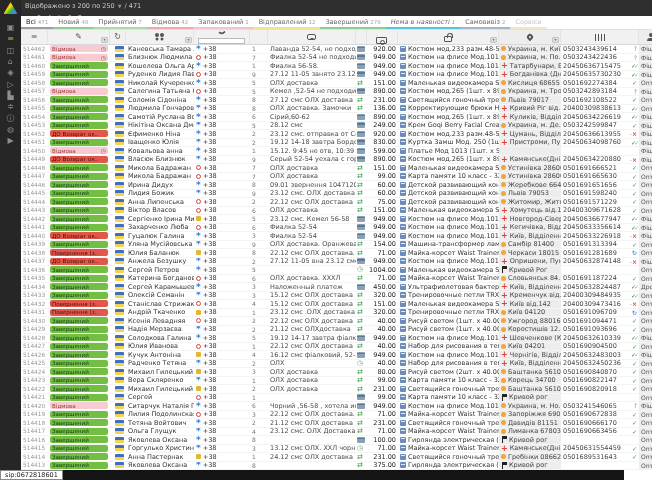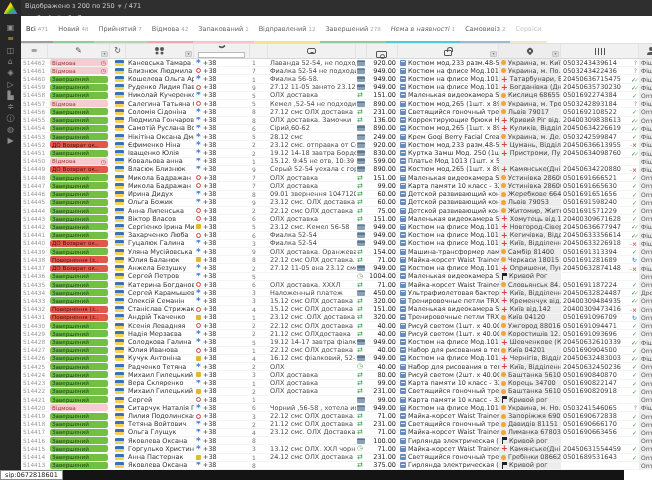--- a/index.html
+++ b/index.html
@@ -14,21 +14,21 @@
 
 .main{position:absolute;left:21px;top:0;width:631px;height:470px;display:flex;flex-direction:column;overflow:hidden}
 .topbar{height:16px;background:#2f2f2f;flex:none}
 .topline{height:12px;display:flex;align-items:center;gap:3px;padding-left:4px;font-size:6.5px;color:#c9c9c9;white-space:nowrap}
 .caret{font-size:5px;color:#8f8f8f}
 .pager{height:12px;display:flex;align-items:center;gap:6px;padding-left:7px;font-size:6.5px;color:#d6d6d6}
 .pg{cursor:pointer}
 .pg.cur{color:#7e7e7e}
 .pg.nav{font-size:5px;letter-spacing:-1px;color:#bdbdbd}
 
-.tabs{height:28px;background:#fff;border-bottom:1px solid #e0e0e0;display:flex;align-items:stretch;overflow:hidden;flex:none}
+.tabs{height:14px;background:#fff;border-bottom:1px solid #e0e0e0;display:flex;align-items:stretch;overflow:hidden;flex:none}
 .tab{display:flex;align-items:center;gap:2px;padding:0 5px;font-size:6.5px;color:#666;white-space:nowrap;border-bottom:2px solid transparent;cursor:pointer}
 .tab .cnt{font-size:5.5px;color:#a8a8a8}
 .tab.active{color:#1c1c1c}
 .tab.muted{color:#c4c4c4}
 .tab.muted .cnt{color:#d2d2d2}
 
 .thead{height:15px;background:#f1f1f1;border-bottom:1px solid #d8d8d8;display:flex;flex:none}
 .th{position:relative;display:flex;flex-direction:column;align-items:center;justify-content:center;border-right:1px solid #e4e4e4;flex:none}
 .fdd{position:absolute;right:1px;bottom:1px;width:7px;height:6px;background:#dcdcdc;border:1px solid #c6c6c6;border-radius:1px;font-size:4px;color:#777;line-height:4px;text-align:center;cursor:pointer}
 .finput{width:85%;height:6px;border:1px solid #bbb;background:#fff;font-size:4.5px;margin-top:1px}
@@ -784,21 +784,21 @@
           <div class="td c-source">Опт Центр</div>
         </div>
         <div class="tr">
           <div class="td c-id">514445</div>
           <div class="td c-status">
             <span class="badge st-g">Завершений</span>
           </div>
           <div class="td c-flag">
             <span class="flag"></span>
           </div>
-          <div class="td c-name">Ольга Божик</div>
+          <div class="td c-name">Лидия Божик</div>
           <div class="td c-phone">
             <span class="call-blue">*</span>
             <span class="ph">+38</span>
           </div>
           <div class="td c-cnt">9</div>
           <div class="td c-comment">23.12 смс. ОЛХ доставка</div>
           <div class="td c-pay">
             <span class="pay-cash">⇄</span>
           </div>
           <div class="td c-price">60.00</div>

